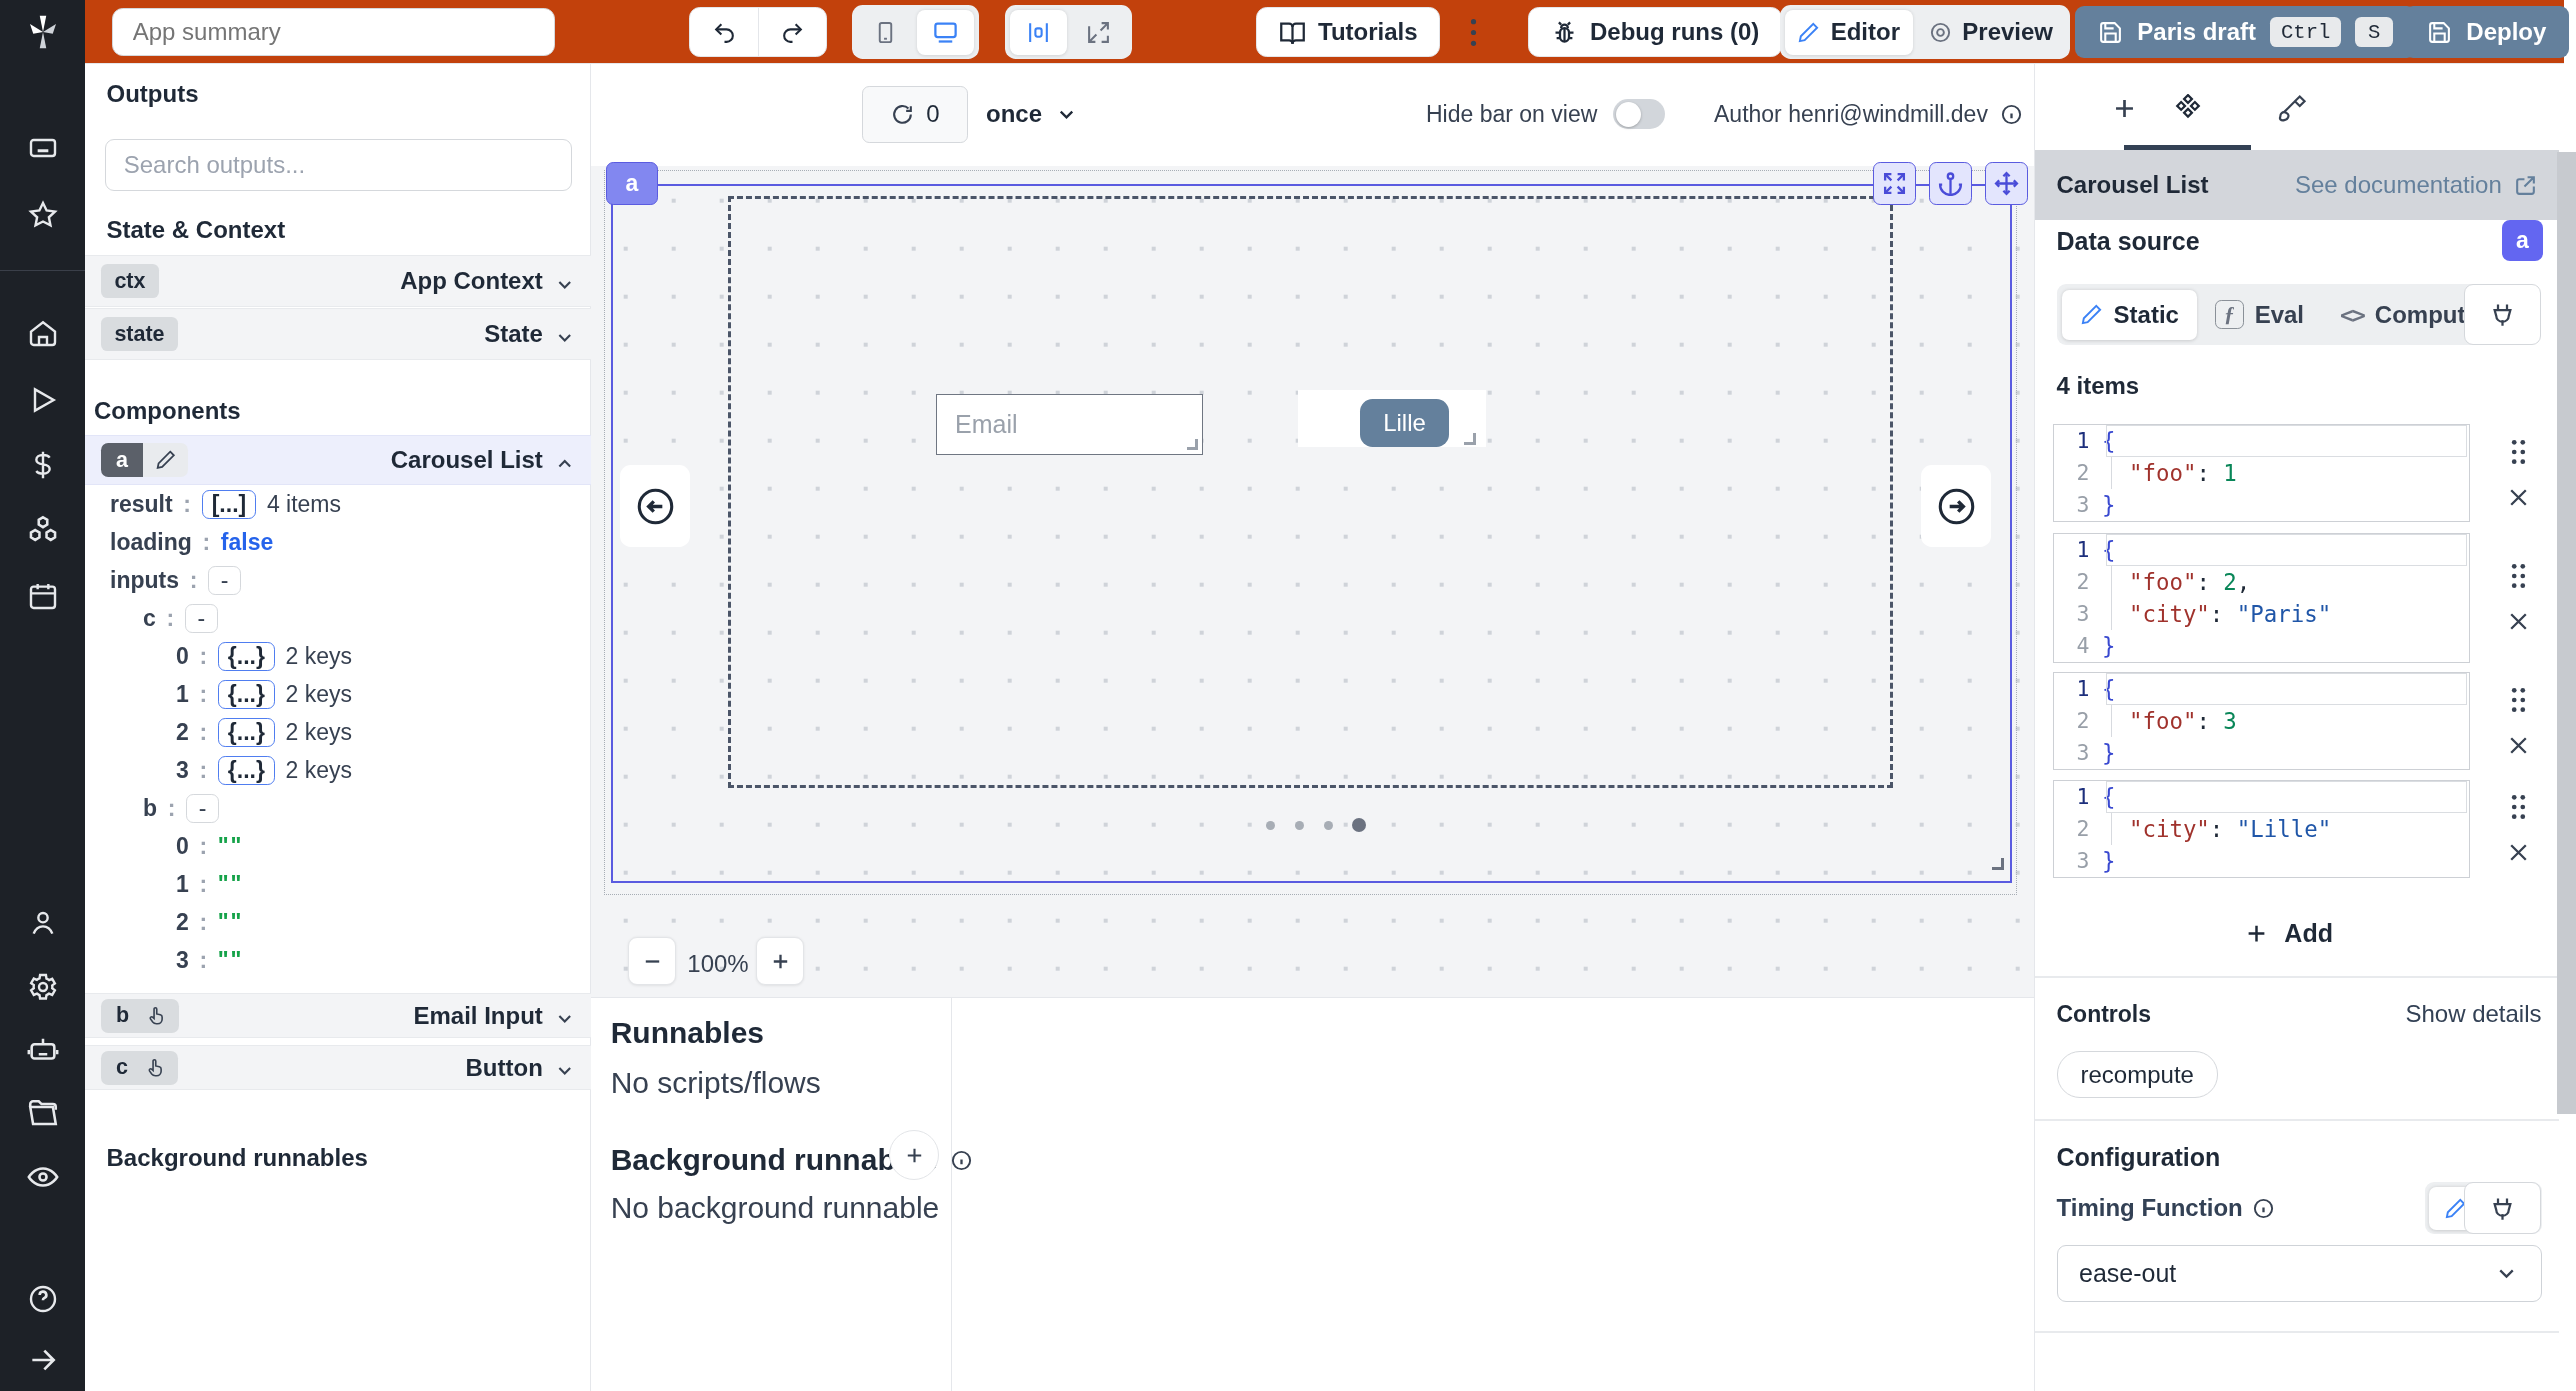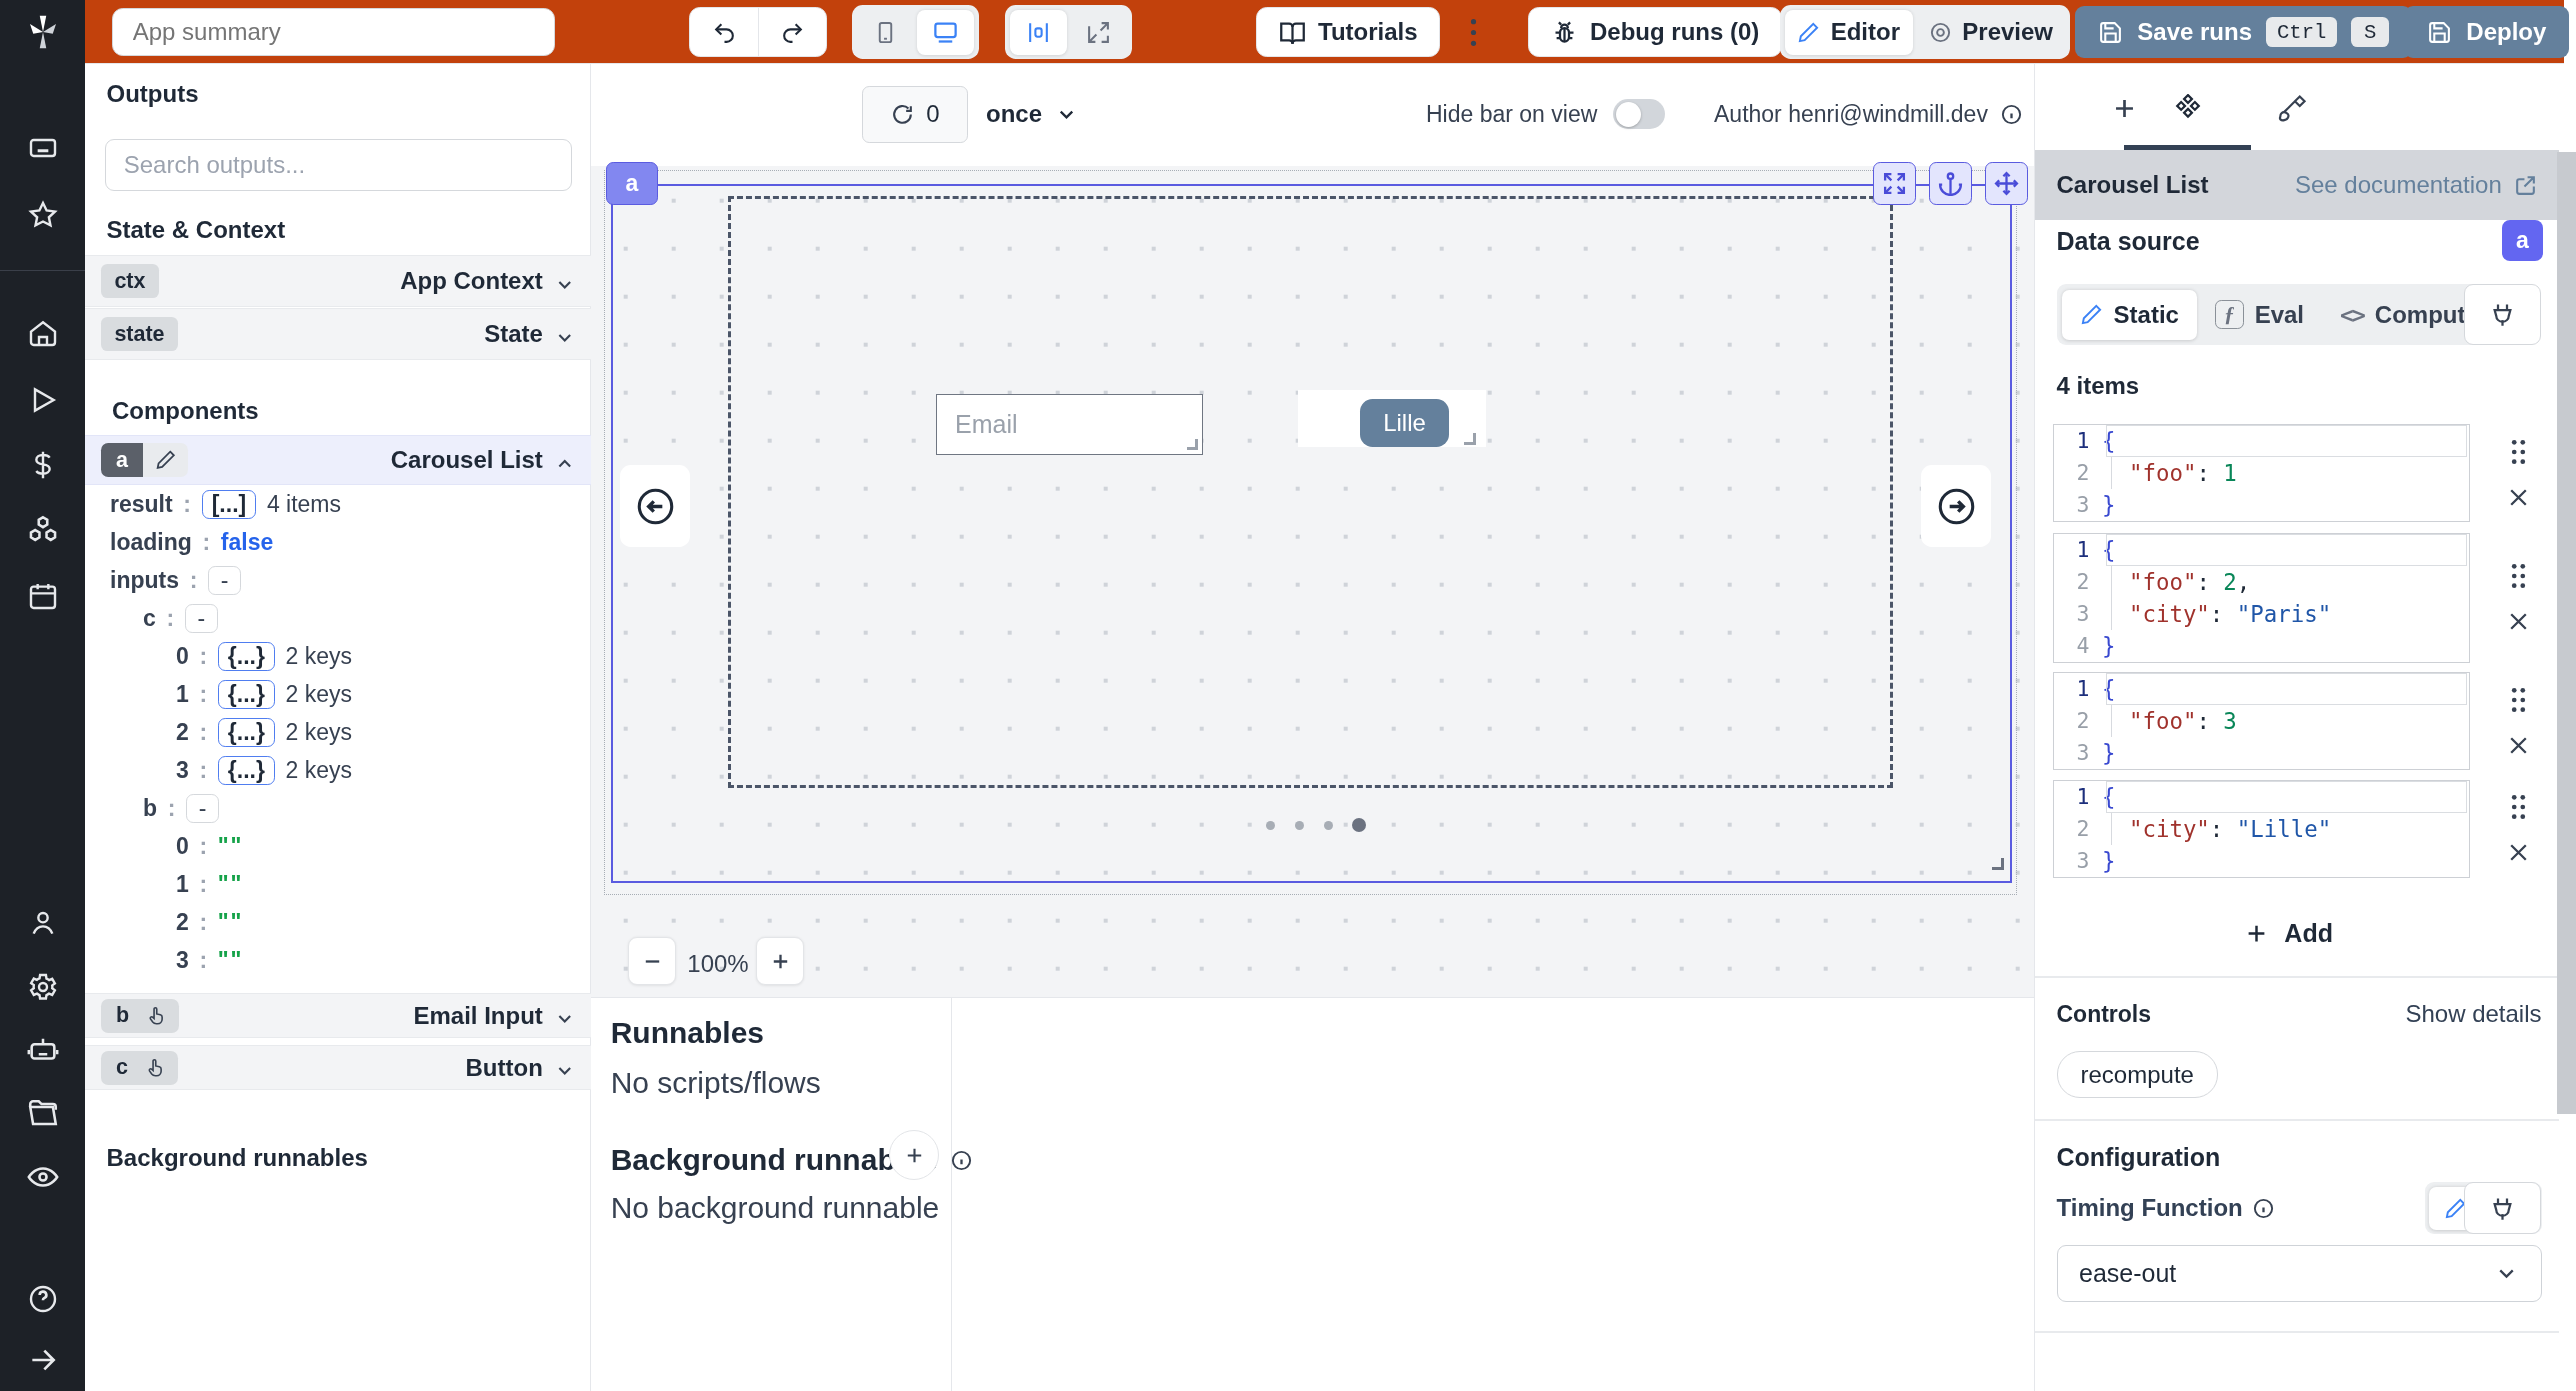--- a/index.html
+++ b/index.html
@@ -208,21 +208,21 @@
             <circle cx="12" cy="12" r="3.5"></circle>
           </svg>
         <span>Preview</span>
       </div>
     </div>
     <div class="btn-solid" style="left:2075px">
       <svg width="25" height="25" viewBox="0 0 24 24" fill="none" stroke="currentColor" stroke-width="2">
           <path d="M19 21H5a2 2 0 0 1-2-2V5a2 2 0 0 1 2-2h11l5 5v11a2 2 0 0 1-2 2z"></path>
           <path d="M17 21v-8H7v8M7 3v5h8"></path>
         </svg>
-      <span>Save runs</span>
+      <span>Paris draft</span>
       <span class="kbd">Ctrl</span>
       <span class="kbd sq">S</span>
     </div>
     <div class="btn-solid" style="left:2404px">
       <svg width="25" height="25" viewBox="0 0 24 24" fill="none" stroke="currentColor" stroke-width="2">
           <path d="M19 21H5a2 2 0 0 1-2-2V5a2 2 0 0 1 2-2h11l5 5v11a2 2 0 0 1-2 2z"></path>
           <path d="M17 21v-8H7v8M7 3v5h8"></path>
         </svg>
       <span>Deploy</span>
     </div>
@@ -336,21 +336,21 @@
     <div class="o-row" style="top:244px; height:52px">
       <span class="chip">state</span>
       <span class="right">
           <span>State</span>
         <svg width="21.5" height="21.5" viewBox="0 0 24 24" fill="none" stroke="#374151" stroke-width="2.4">
             <path d="m6 9 6 6 6-6"></path>
           </svg>
         </span>
     </div>
 
-    <div class="panel-h abs" style="left:27px; top:333px">Components</div>
+    <div class="panel-h abs" style="left:9px; top:333px">Components</div>
 
     <div class="o-row sel" style="top:371px; height:50px">
       <span class="chip-combo">
         <span class="dark">a</span>
         <span class="lite">
             <svg width="21.5" height="21.5" viewBox="0 0 24 24" fill="none" stroke="currentColor" stroke-width="2">
               <path d="M17 3l4 4L8 20l-5 1 1-5z"></path>
             </svg>
           </span>
       </span>

